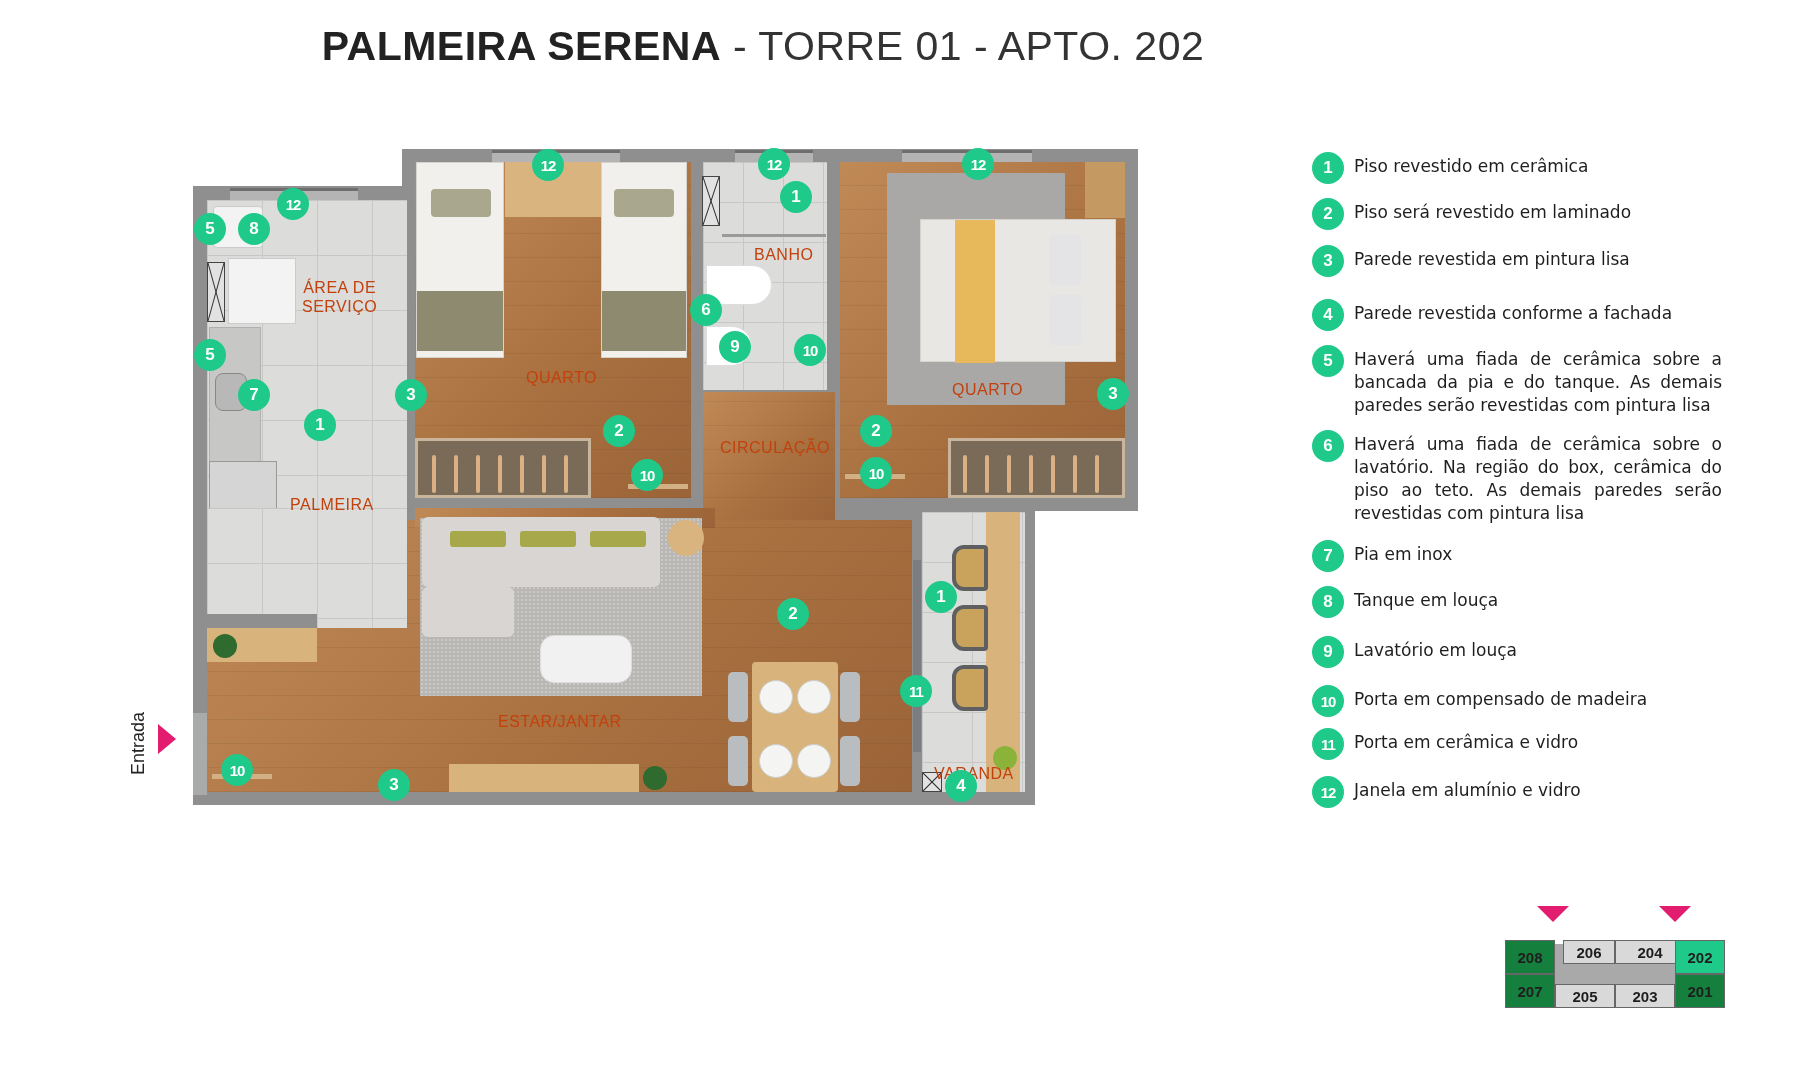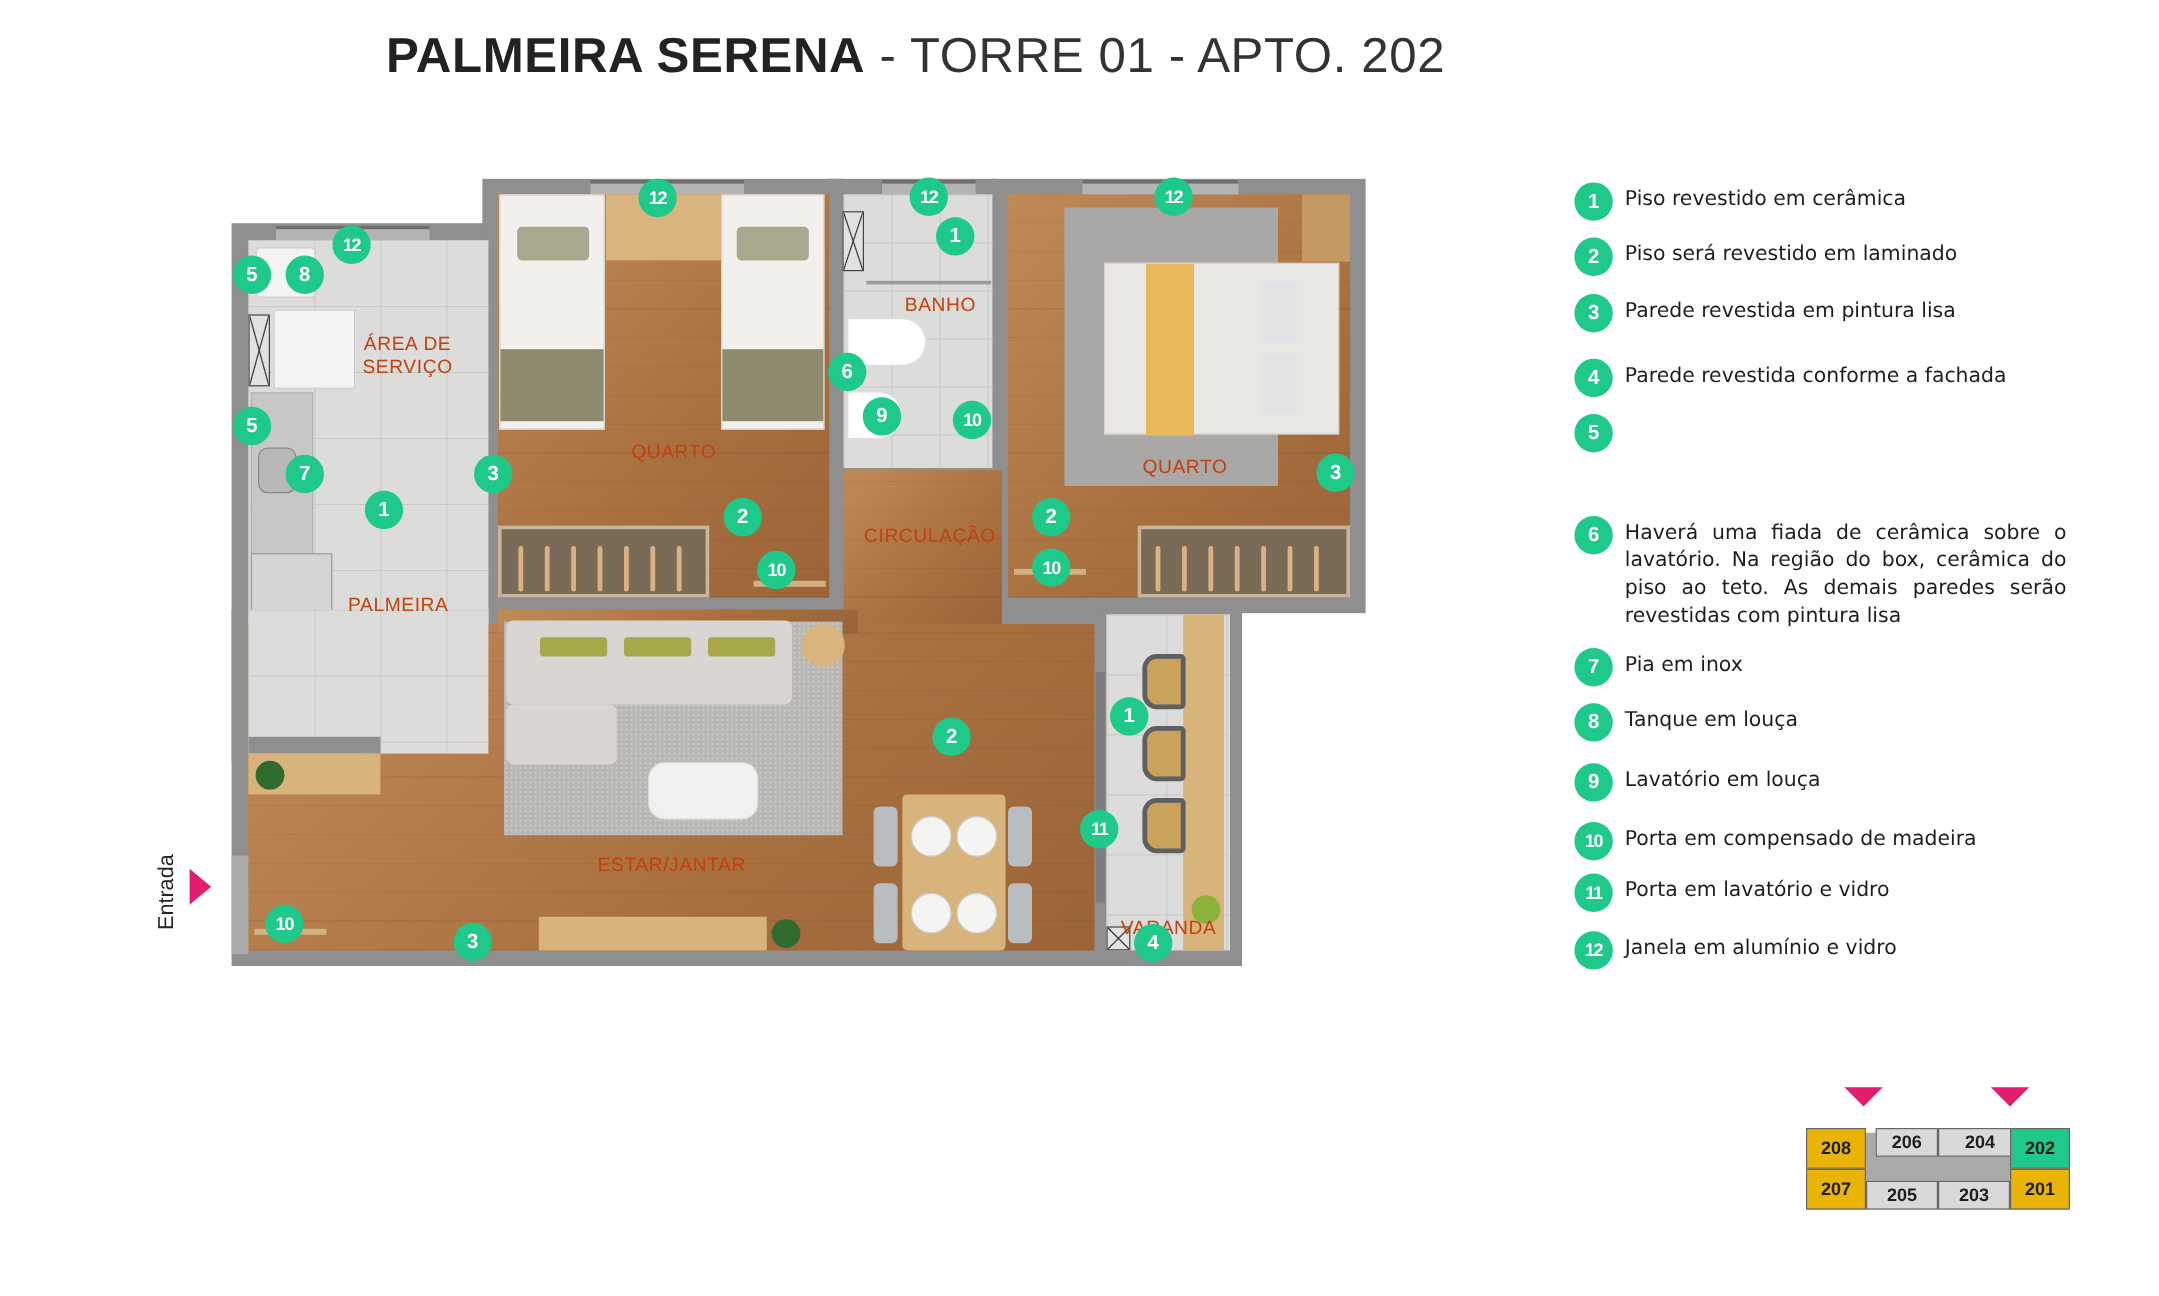--- a/index.html
+++ b/index.html
@@ -67,21 +67,21 @@
                 font-family: "Liberation Sans", sans-serif; font-weight: 700; font-size: 17px; display: flex; align-items: center; justify-content: center; }
   .legend-num.small { font-size: 15px; letter-spacing: -1px; }
   .legend-text { margin-left: 10px; font-family: "DejaVu Sans", sans-serif; font-size: 17px; color: #1e1e1e; line-height: 23px; padding-top: 3px; }
   .legend-text.justify { text-align: justify; text-align-last: left; width: 368px; }
 
   
   .minimap { position: absolute; left: 1495px; top: 898px; width: 240px; height: 115px; }
   .mm-arrow { position: absolute; width: 0; height: 0; border-left: 16px solid transparent; border-right: 16px solid transparent; border-top: 16px solid #e21c6e; }
   .mm-unit { position: absolute; font-family: "Liberation Sans", sans-serif; font-weight: 700; font-size: 15px; color: #1e1e1e;
              display: flex; align-items: center; justify-content: center; border: 1px solid #666; }
-  .mm-green { background: #eab308; }
+  .mm-green { background: #15803d; }
   .mm-active { background: #1fc98a; }
   .mm-grey { background: #d9d9d9; }
   .mm-core { position: absolute; background: #a9a9a9; }
 </style>
 </head>
 <body>
 
 <div class="title">
   <span class="bold">PALMEIRA SERENA</span><span class="light"> - TORRE 01 - APTO. 202</span>
 </div>
@@ -250,20 +250,21 @@
   <div class="legend-item" style="top:95px;">
     <div class="legend-num">3</div>
     <div class="legend-text">Parede revestida em pintura lisa</div>
   </div>
   <div class="legend-item" style="top:149px;">
     <div class="legend-num">4</div>
     <div class="legend-text">Parede revestida conforme a fachada</div>
   </div>
   <div class="legend-item" style="top:195px;">
     <div class="legend-num">5</div>
+    <div class="legend-text justify">Haverá uma fiada de cerâmica sobre a bancada da pia e do tanque. As demais paredes serão revestidas com pintura lisa</div>
   </div>
   <div class="legend-item" style="top:280px;">
     <div class="legend-num">6</div>
     <div class="legend-text justify">Haverá uma fiada de cerâmica sobre o lavatório. Na região do box, cerâmica do piso ao teto. As demais paredes serão revestidas com pintura lisa</div>
   </div>
   <div class="legend-item" style="top:390px;">
     <div class="legend-num">7</div>
     <div class="legend-text">Pia em inox</div>
   </div>
   <div class="legend-item" style="top:436px;">
@@ -273,21 +274,21 @@
   <div class="legend-item" style="top:486px;">
     <div class="legend-num">9</div>
     <div class="legend-text">Lavatório em louça</div>
   </div>
   <div class="legend-item" style="top:535px;">
     <div class="legend-num small">10</div>
     <div class="legend-text">Porta em compensado de madeira</div>
   </div>
   <div class="legend-item" style="top:578px;">
     <div class="legend-num small">11</div>
-    <div class="legend-text">Porta em lavatório e vidro</div>
+    <div class="legend-text">Porta em cerâmica e vidro</div>
   </div>
   <div class="legend-item" style="top:626px;">
     <div class="legend-num small">12</div>
     <div class="legend-text">Janela em alumínio e vidro</div>
   </div>
 </div>
 
 <div class="minimap">
   <div class="mm-arrow" style="left:42px; top:8px;"></div>
   <div class="mm-arrow" style="left:164px; top:8px;"></div>

